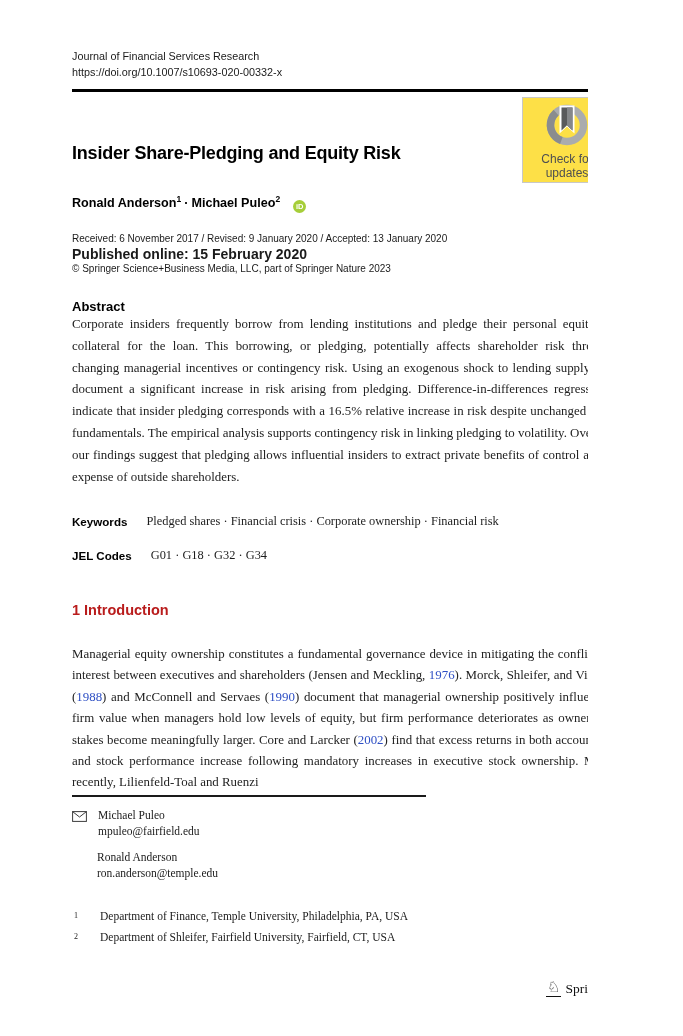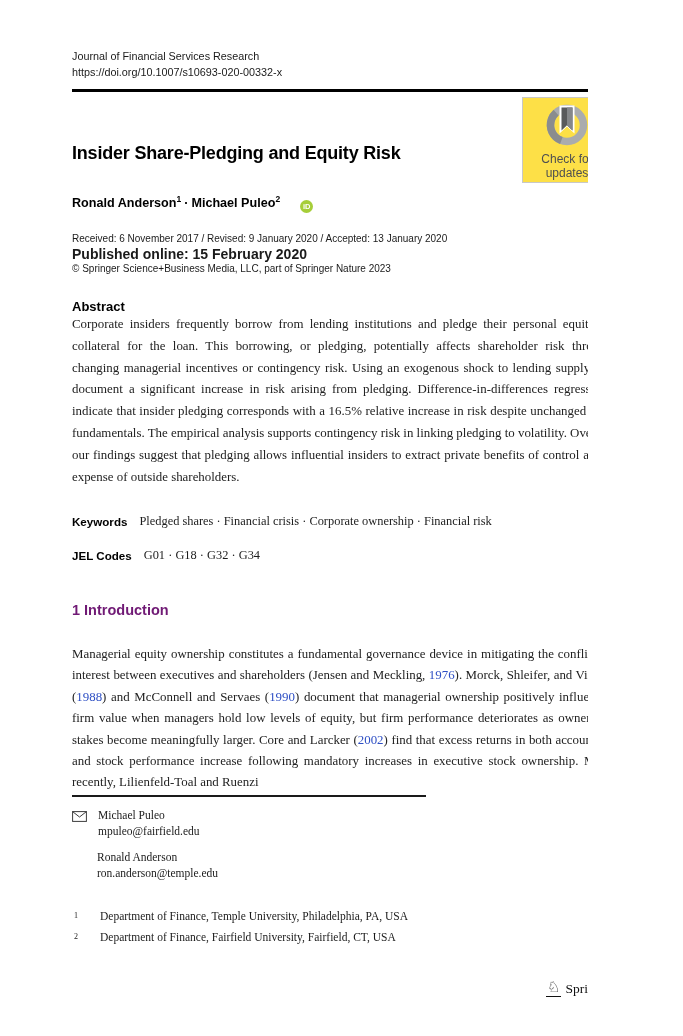--- a/index.html
+++ b/index.html
@@ -27,41 +27,41 @@
 
   
   .title{top:143px;font-family:"Liberation Sans",sans-serif;font-weight:700;font-size:18px;letter-spacing:-0.2px;color:#000;}
   .authors{top:194px;font-family:"Liberation Sans",sans-serif;font-weight:700;font-size:12.6px;color:#000;}
   .authors sup{font-size:8.5px;font-weight:700;}
   .author-sep{padding:0 3px;}
   .orcid{
     display:inline-block;width:13px;height:13px;border-radius:50%;
     background:#a6ce39;color:#fff;font-family:"Liberation Sans",sans-serif;
     font-size:7.5px;font-weight:700;line-height:13px;text-align:center;
-    vertical-align:-2px;margin-left:20px;cursor:pointer;
+    vertical-align:-2px;margin-left:13px;cursor:pointer;
   }
 
   
   .history{top:232px;}
   .history-received{font-family:"Liberation Sans",sans-serif;font-size:10px;line-height:14.5px;color:#1a1a1a;}
   .history-published{font-family:Liberation Sans, sans-serif;font-weight:700;font-size:14px;line-height:15px;color:#1a1a1a;}
   .history-copyright{font-family:"Liberation Sans",sans-serif;font-size:10px;line-height:14.5px;color:#1a1a1a;}
 
   
   .abstract-heading{top:299px;font-family:"Liberation Sans",sans-serif;font-weight:700;font-size:13px;color:#000;}
   .abstract-text{top:314px;font-size:12.9px;line-height:21.8px;text-align:justify;color:#222;}
 
   
   .kw-row{display:flex;font-size:12.4px;}
   .keywords{top:514px;}
   .jel{top:548px;}
-  .kw-label{font-family:"Liberation Sans",sans-serif;font-weight:700;font-size:11.6px;color:#000;margin-right:12px;white-space:nowrap;padding-top:1px;}
+  .kw-label{font-family:"Liberation Sans",sans-serif;font-weight:700;font-size:11.6px;color:#000;margin-right:19px;white-space:nowrap;padding-top:1px;}
 
   
-  .intro-heading{top:602px;font-family:"Liberation Sans",sans-serif;font-weight:700;font-size:14.5px;color:#701a75;}
+  .intro-heading{top:602px;font-family:"Liberation Sans",sans-serif;font-weight:700;font-size:14.5px;color:#b91c1c;}
   .intro-para{top:644px;font-size:12.9px;line-height:21.4px;text-align:justify;color:#222;}
   .cite{color:#2e4fc4;text-decoration:none;cursor:pointer;}
 
   
   .footnote-rule{top:795px;width:354px;height:2px;background:#1a1a1a;}
   .correspondence{top:808px;font-size:11.5px;line-height:15.5px;color:#1a1a1a;}
   .corr-row{display:flex;gap:11px;}
   .corr-envelope{flex:0 0 auto;padding-top:3px;}
   .corr-item2{margin-left:25px;margin-top:11px;}
   .affiliations{top:910px;font-size:11.5px;color:#1a1a1a;}
@@ -149,21 +149,21 @@
     </div>
   </div>
 
   <div class="abs affiliations">
     <div class="affil-row">
       <span class="affil-sup">1</span>
       <span>Department of Finance, Temple University, Philadelphia, PA, USA</span>
     </div>
     <div class="affil-row">
       <span class="affil-sup">2</span>
-      <span>Department of Finance, Fairfield University, Fairfield, CT, USA</span>
+      <span>Department of Shleifer, Fairfield University, Fairfield, CT, USA</span>
     </div>
   </div>
 
   <div class="springer">
     <span class="knight">♘</span>
     <span>Springer</span>
   </div>
 
 </div>
 

